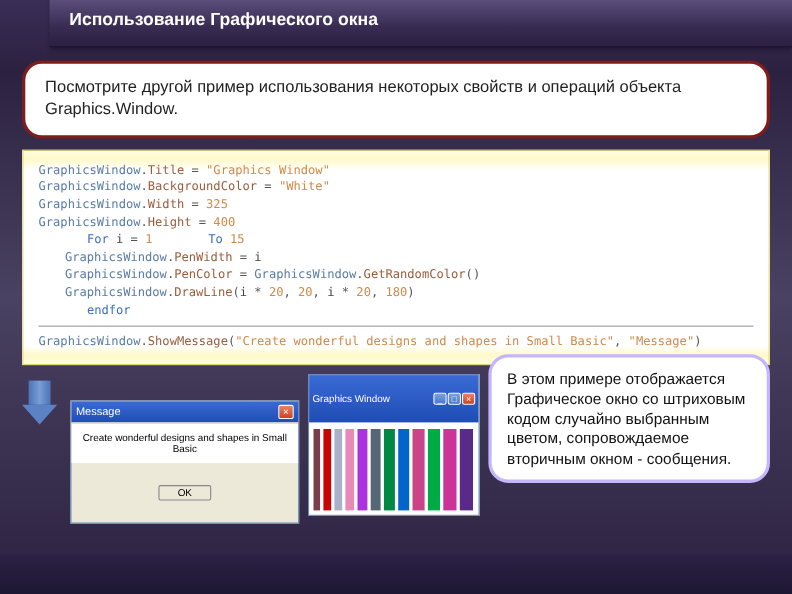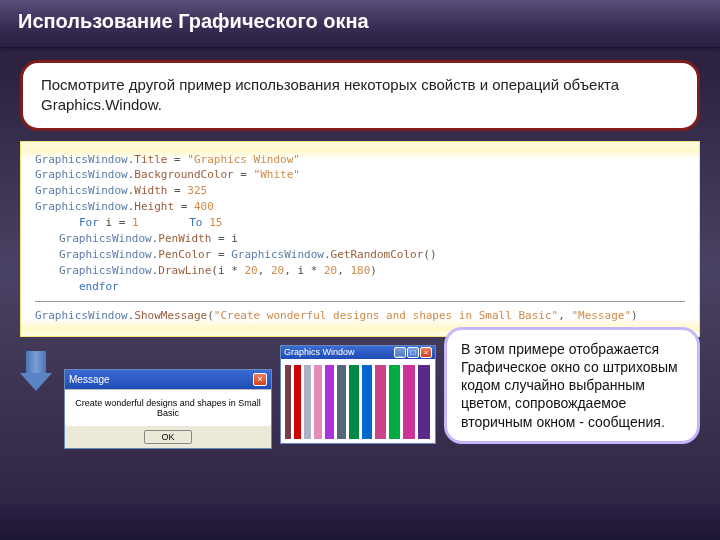--- a/index.html
+++ b/index.html
@@ -1,40 +1,40 @@
 <!DOCTYPE html>
 <html><head>
 <meta charset="utf-8">
 <style>
   * { margin: 0; padding: 0; box-sizing: border-box; }
   body { width: 720px; height: 540px; font-family: Arial, sans-serif; background: linear-gradient(180deg, #3a2d56 0%, #2c2140 12%, #4a4262 50%, #2c2140 100%); overflow: hidden; position: relative; }
-  .title-bar { background: linear-gradient(180deg, #5a4d7a 0%, #372b52 60%, #2a2040 100%); color: #fff; font-size: 20px; font-weight: bold; padding: 10px 18px 14px; border-bottom: 1px solid #1a1230; box-shadow: 0 2px 4px rgba(0,0,0,.3); }
+  .title-bar { background: linear-gradient(180deg, #5a4d7a 0%, #372b52 60%, #2a2040 100%); color: #fff; font-size: 16px; font-weight: bold; padding: 10px 18px 14px; border-bottom: 1px solid #1a1230; box-shadow: 0 2px 4px rgba(0,0,0,.3); margin-left: 45px; }
   .content { padding: 12px 20px 10px; position: relative; }
   .desc-card { background: #fff; border: 3px solid #7f1d1d; border-radius: 18px; padding: 12px 18px; font-size: 15px; line-height: 1.35; color: #222; }
   .code-card { margin-top: 10px; background: linear-gradient(180deg,#fffde3 0%, #fff9c9 4%, #fff 9%, #fff 91%, #fff9c9 96%, #fffde3 100%); border: 1px solid #f0e37a; padding: 10px 14px 12px; font-family: Consolas, monospace; font-size: 11px; line-height: 1.45; color: #555; }
   .code-card hr { border: 0; border-top: 1px solid #999; margin: 6px 0; }
   .c-obj { color: #5a7ca8; }
   .c-prop { color: #9a5d3d; }
   .c-str { color: #d08a4a; }
   .c-num { color: #d08a4a; }
   .c-kw { color: #3a6fbf; margin-left: 44px; }
   .c-var { color: #444; }
   .indent { padding-left: 24px; }
   .lower { display: flex; margin-top: 8px; gap: 8px; align-items: flex-start; }
   .arrow { width: 32px; height: 42px; position: relative; margin-top: 6px; margin-right: 4px; }
   .arrow .shaft { width: 20px; height: 22px; background: linear-gradient(90deg,#4d73b8,#7a9dd6,#4d73b8); margin: 0 auto; }
   .arrow .head { width: 0; height: 0; border-left: 16px solid transparent; border-right: 16px solid transparent; border-top: 18px solid #5a82c4; margin: 0 auto; }
   .msg-win { width: 208px; border: 1px solid #6b89b8; background: #ece9d8; font-size: 9px; position: relative; top: 24px; }
   .msg-tb { background: linear-gradient(180deg,#3a6ad4,#1f4db5); color: #fff; padding: 3px 4px; display: flex; justify-content: space-between; align-items: center; font-size: 10px; }
   .msg-tb .x { width: 14px; height: 13px; background: linear-gradient(180deg,#f08060,#d04020); border: 1px solid #fff; color: #fff; text-align: center; font-size: 9px; line-height: 11px; border-radius: 2px; }
   .msg-body { background: #fff; padding: 8px 4px; text-align: center; border-top: 1px solid #bbb; }
-  .msg-foot { padding: 4px; text-align: center; }
+  .msg-foot { padding: 20px; text-align: center; }
   .msg-foot button { font-size: 9px; padding: 1px 16px; border: 1px solid #888; background: #ece9d8; border-radius: 2px; }
   .gfx-win { width: 156px; border: 1px solid #6b89b8; background: #fff; font-size: 9px; }
-  .gfx-tb { background: linear-gradient(180deg,#3a6ad4,#1f4db5); color: #fff; padding: 1px 3px; display: flex; justify-content: space-between; align-items: center; font-size: 9px; }
+  .gfx-tb { background: linear-gradient(180deg,#3a6ad4,#1f4db5); color: #fff; padding: 16px 3px; display: flex; justify-content: space-between; align-items: center; font-size: 9px; }
   .gfx-tb .ctrls { display: flex; gap: 1px; }
   .gfx-tb .btn { width: 12px; height: 11px; background: linear-gradient(180deg,#7aa0e0,#4a78c8); border: 1px solid #fff; color: #fff; font-size: 8px; text-align: center; line-height: 9px; border-radius: 2px; }
   .gfx-tb .btn.x { background: linear-gradient(180deg,#f08060,#d04020); }
   .gfx-body { height: 84px; padding: 6px 4px 4px; display: flex; align-items: stretch; gap: 3px; }
   .bar { flex: 0 0 auto; height: 100%; }
   .callout { flex: 1; background: #fff; border: 3px solid #c4b5fd; border-radius: 18px; padding: 10px 14px; font-size: 14px; line-height: 1.3; color: #111; align-self: flex-start; margin-top: -18px; }
   .footer-wave { position: absolute; left: 0; right: 0; bottom: 0; height: 36px; background: linear-gradient(180deg, rgba(40,30,70,0.5), #1e1733); }
 </style>
 </head>
 <body>

